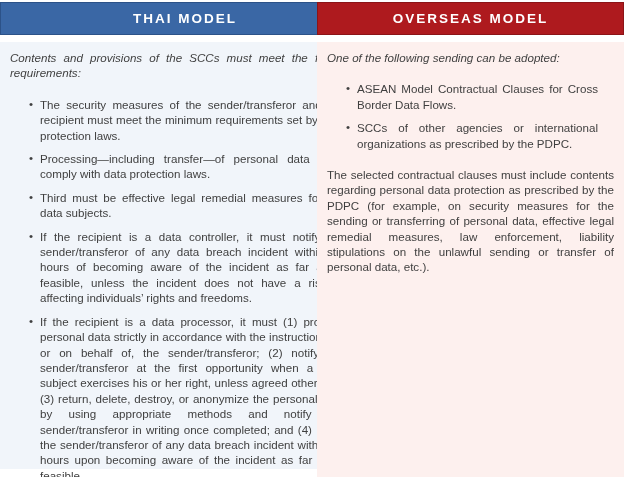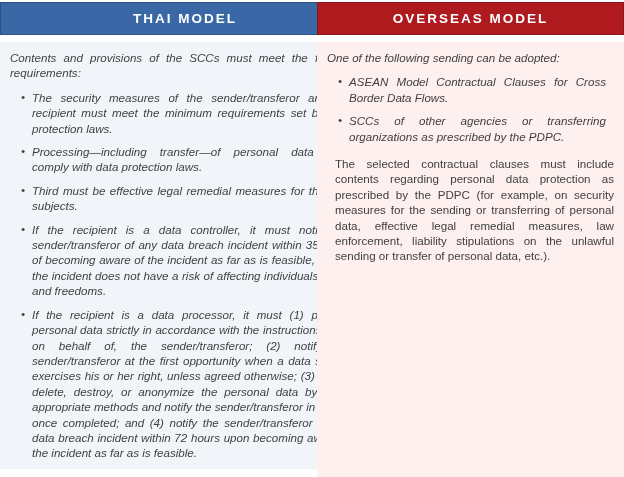--- a/index.html
+++ b/index.html
@@ -53,36 +53,35 @@
   }
   .panel-body.overseas {
     bottom: 0;
     background: var(--overseas-body-bg, #fdf0ee);
   }
 
   .intro { margin: 0 0 9px 0; font-style: italic; }
 
   ul.bullets {
     list-style: none;
-    margin: 8px;
+    margin: 16px;
     padding: 0;
-    font-style: italic;
   }
   ul.bullets li {
     position: relative;
     padding-left: 14px;
     margin-bottom: 8px;
   }
   ul.bullets li::before {
     content: "\2022";
     position: absolute;
     left: 3px;
     top: -1px;
   }
-  .closing { margin: 12px 0 0 8px; }
+  .closing { margin: 12px 0 0 0; }
 </style>
 </head>
 <body>
 
 <div class="canvas">
 
   <div class="col col-thai">
     <div class="panel-header thai">
       <span>THAI MODEL</span>
     </div>
@@ -99,19 +98,19 @@
   </div>
 
   <div class="col col-overseas">
     <div class="panel-header overseas">
       <span>OVERSEAS MODEL</span>
     </div>
     <div class="panel-body overseas">
       <p class="intro">One of the following sending can be adopted:</p>
       <ul class="bullets">
         <li>ASEAN Model Contractual Clauses for Cross Border Data Flows.</li>
-        <li>SCCs of other agencies or transferring organizations as prescribed by the PDPC.</li>
+        <li>SCCs of other agencies or international organizations as prescribed by the PDPC.</li>
       </ul>
       <p class="closing">The selected contractual clauses must include contents regarding personal data protection as prescribed by the PDPC (for example, on security measures for the sending or transferring of personal data, effective legal remedial measures, law enforcement, liability stipulations on the unlawful sending or transfer of personal data, etc.).</p>
     </div>
   </div>
 
 </div>
 
 </body></html>

